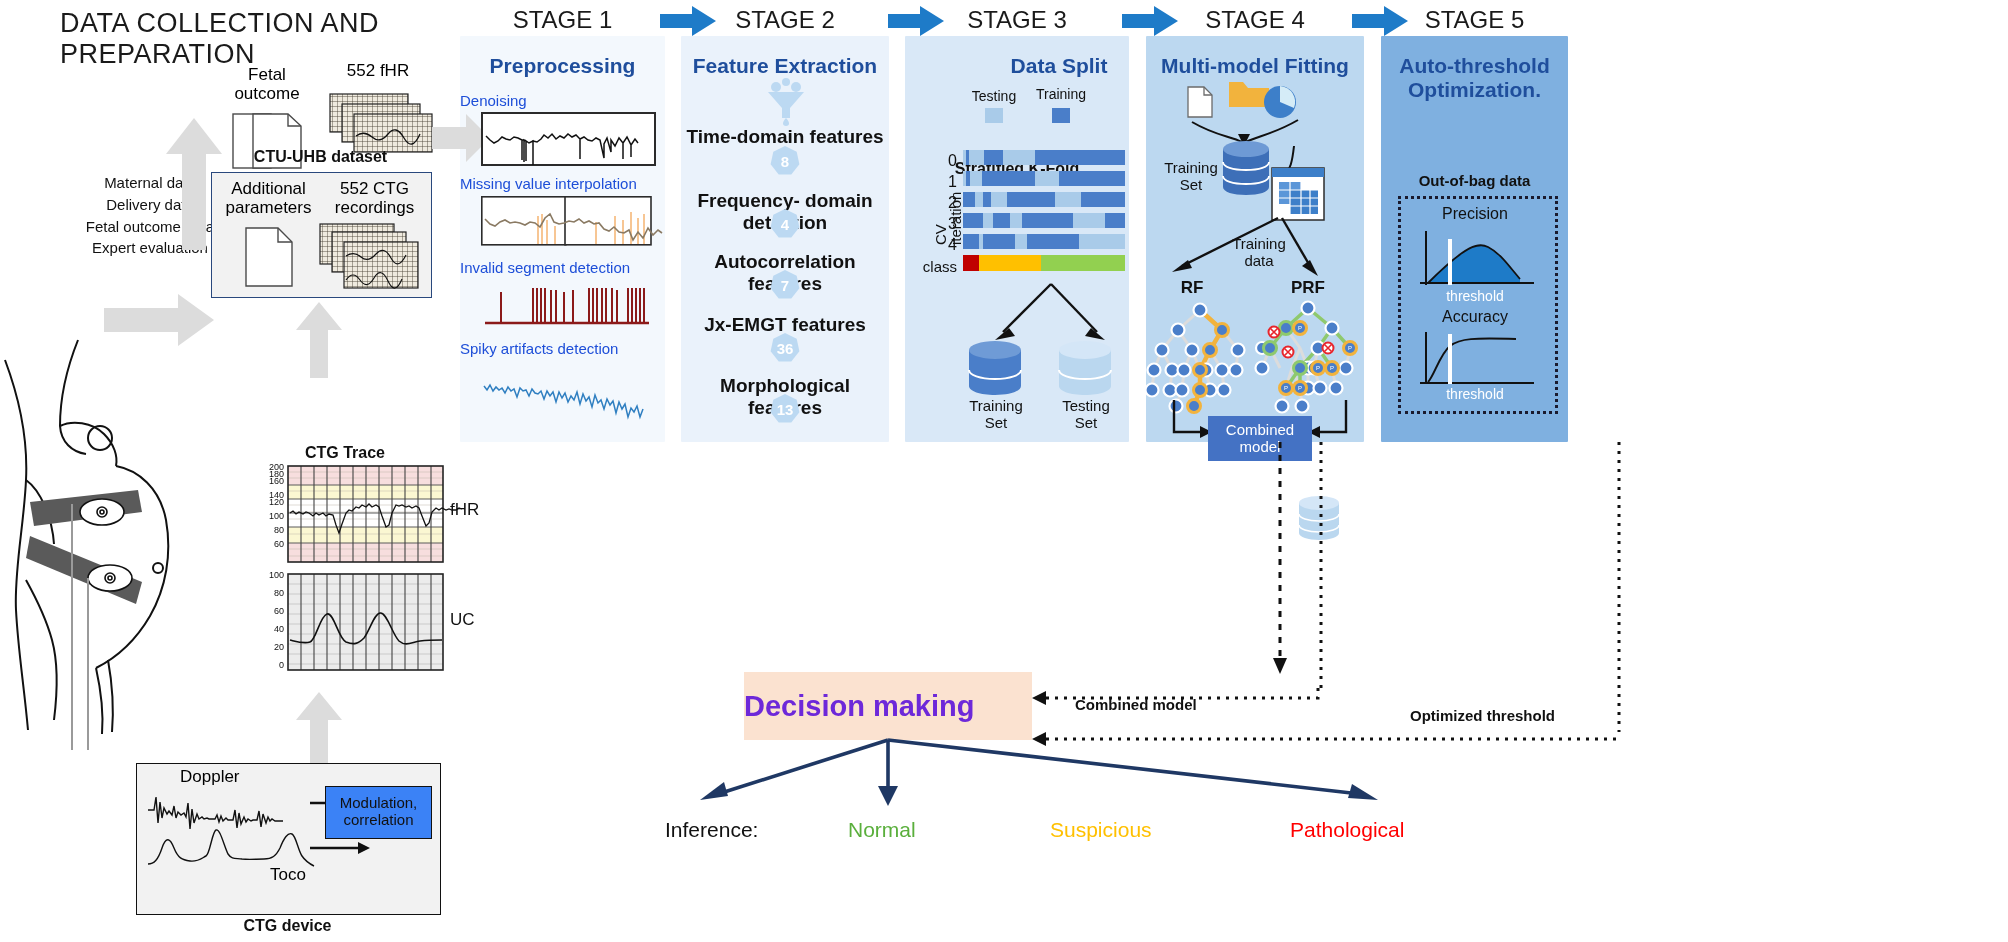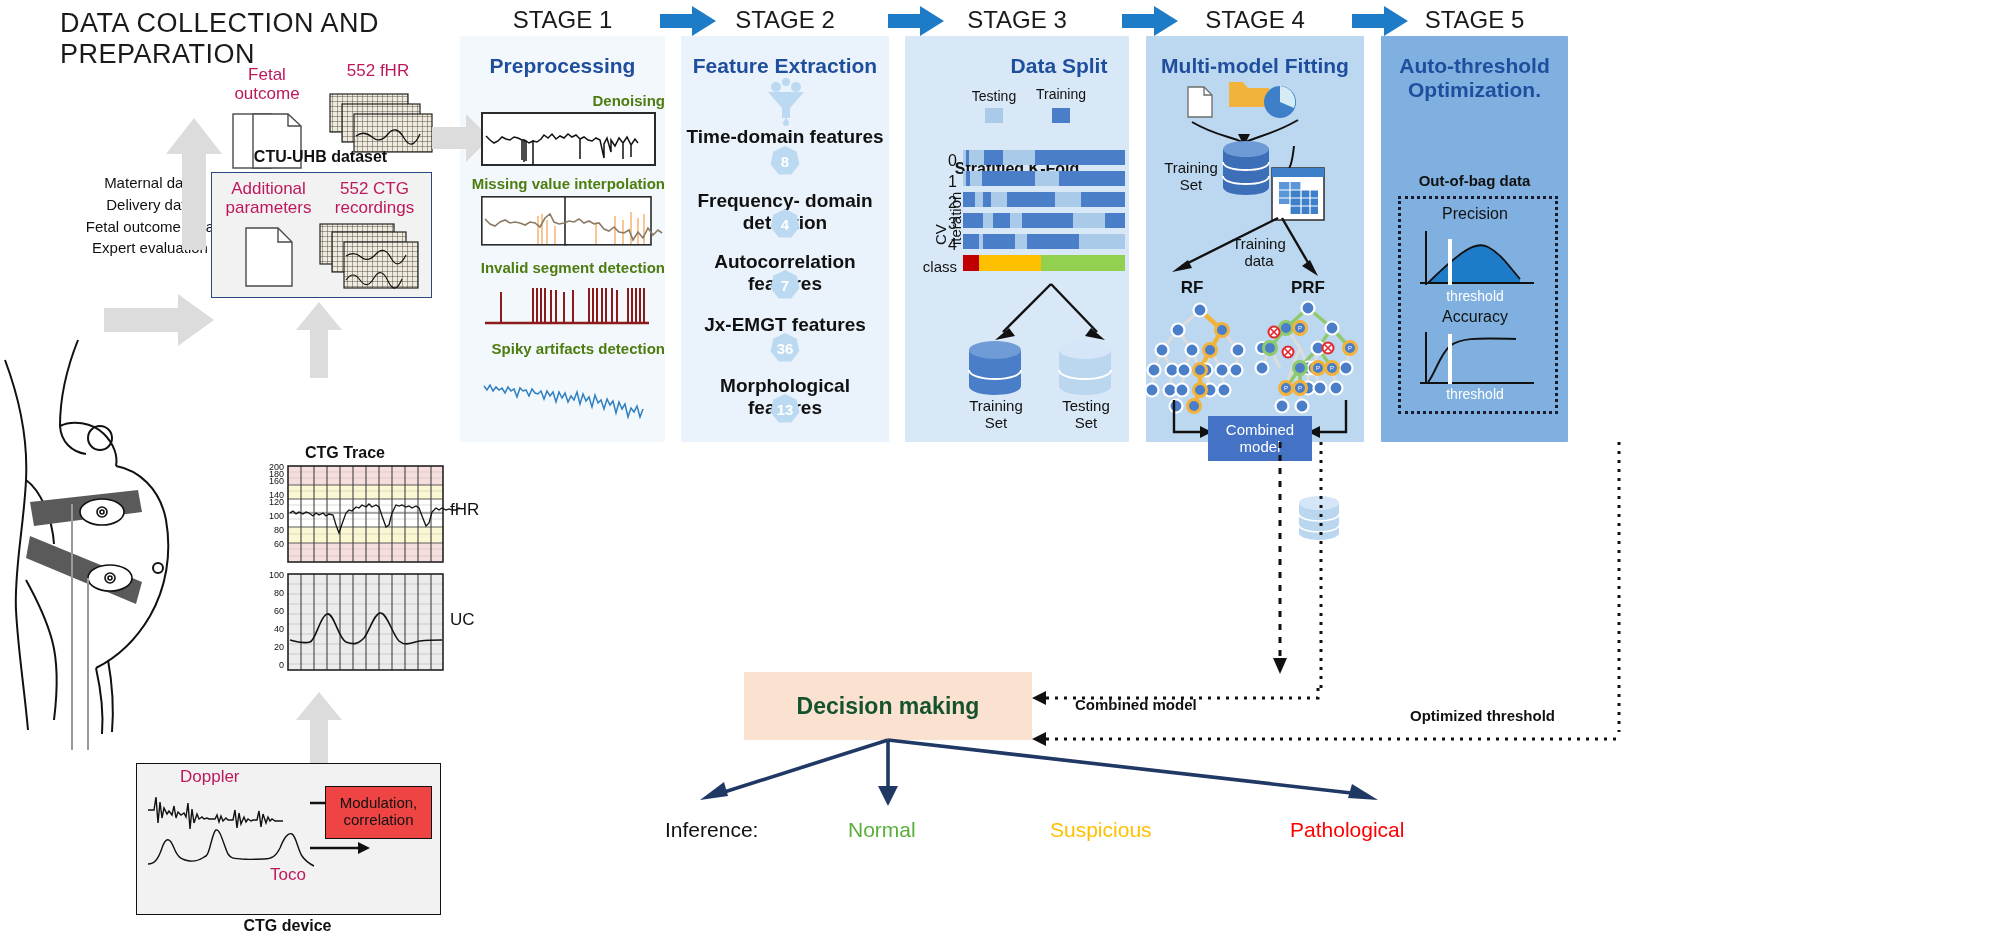--- a/index.html
+++ b/index.html
@@ -41,21 +41,21 @@
 
   .panel-title{
     font-size:21px;font-weight:bold;color:#1F4E9C;text-align:center;
     line-height:1.12;margin-top:10px;
   }
 
   
   .big-arrow{position:absolute;top:6px;width:56px;height:30px;}
 
   
-  .s1-label{font-size:15px;font-weight:bold;color:#4d7c0f;text-align:right;}
+  .s1-label{font-size:15px;font-weight:normal;color:#1d4ed8;text-align:left;}
   .plotbox{border:2px solid #2b2b2b;background:#fff;}
 
   
   .feat-label{font-size:19px;font-weight:bold;color:#111;text-align:center;}
   .hept{
     width:30px;height:30px;background:#bcd9f2;
     display:flex;align-items:center;justify-content:center;
     color:#ffffff;font-size:15px;font-weight:bold;
     clip-path:polygon(50% 0%,89% 19%,98% 61%,71% 95%,29% 95%,2% 61%,11% 19%);
     margin:0 auto;
@@ -85,45 +85,45 @@
   .s5-oob{font-size:15px;font-weight:bold;color:#111;text-align:center;}
   .s5-metric{font-size:16px;color:#111;text-align:center;}
   .s5-thresh{font-size:14px;color:#fff;text-align:center;}
 
   
   #decision-box{
     position:absolute;left:744px;top:672px;width:288px;height:68px;
     background:#fbe2d0;
   }
   #decision-label{
-    font-size:23px;font-weight:bold;color:#14532d;
-    text-align:center;line-height:68px;
+    font-size:29px;font-weight:bold;color:#6d28d9;
+    text-align:left;line-height:68px;
   }
   .dotlabel{font-size:15px;font-weight:bold;color:#111;}
   #inference-label{font-size:21px;color:#111;}
   .inf{font-size:21px;font-weight:normal;}
 
   
   #maternal-block{
     left:55px;top:172px;width:190px;
     font-size:15px;color:#111;text-align:center;line-height:1.45;
   }
   .cap-bold{font-size:16px;font-weight:bold;color:#111;text-align:center;}
-  .cap-reg{font-size:17px;color:#be185d;text-align:center;line-height:1.1;}
+  .cap-reg{font-size:17px;color:#000000;text-align:center;line-height:1.1;}
   #ctu-box{
     position:absolute;left:211px;top:172px;width:219px;height:124px;
     border:1.6px solid #29487d;background:#f2f2f2;
   }
   #ctg-device-box{
     position:absolute;left:136px;top:763px;width:303px;height:150px;
     border:1.8px solid #111;background:#f2f2f2;
   }
   #modcorr-box{
     position:absolute;left:325px;top:786px;width:107px;height:53px;
-    border:1.8px solid #111;background:#ef4444;
+    border:1.8px solid #111;background:#3b82f6;
     font-size:15px;color:#111;text-align:center;line-height:1.15;padding-top:7px;
     box-sizing:border-box;
   }
   .axtick{font-size:9px;fill:#111;}
   svg{display:block;overflow:visible;}
 </style>
 </head>
 <body>
 
 <div class="abs" id="dcp-title">DATA COLLECTION AND PREPARATION</div>

